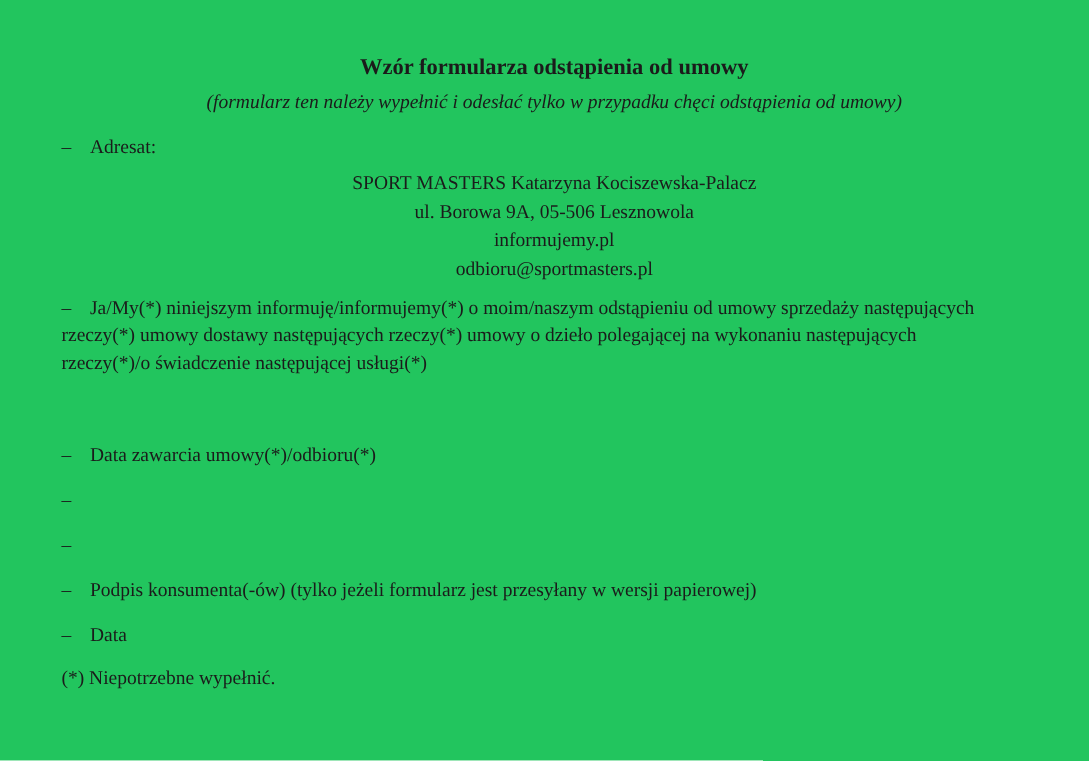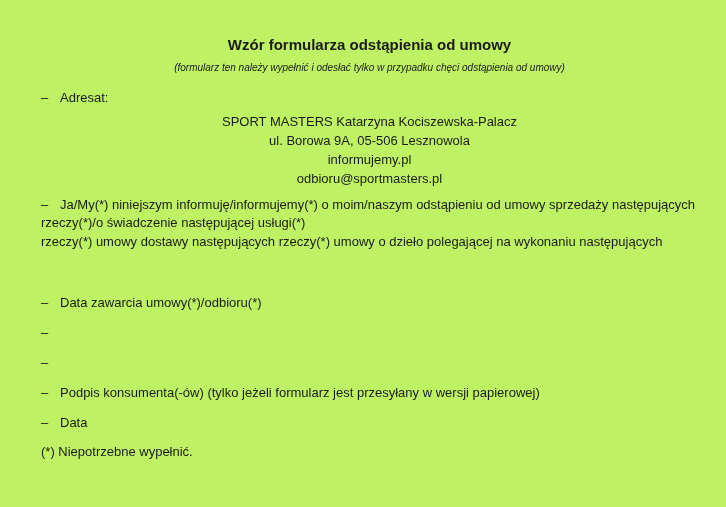--- a/index.html
+++ b/index.html
@@ -1,38 +1,38 @@
 <!DOCTYPE html>
 <html><head>
 <meta charset="utf-8">
 <style>
   html, body { margin: 0; padding: 0; background: #ffffff; }
   .page {
     position: relative;
     width: 726px;
     height: 507px;
     box-sizing: border-box;
-    background: #bef264;
+    background: #22c55e;
     color: #1b1b1b;
-    font-family: Liberation Sans, sans-serif;
+    font-family: Liberation Serif, serif;
     font-size: 13px;
     padding: 35px 28px 0 41px;
     overflow: hidden;
   }
   .doc-title {
     text-align: center;
     font-weight: bold;
     font-size: 15px;
     line-height: 20px;
     white-space: nowrap;
   }
   .doc-subtitle {
     text-align: center;
     font-style: italic;
-    font-size: 10px;
+    font-size: 13px;
     line-height: 19px;
     margin-top: 3px;
     white-space: nowrap;
   }
   .li {
     display: flex;
     line-height: 18.5px;
     white-space: nowrap;
   }
   .dash {
@@ -77,22 +77,22 @@
     <div>ul. Borowa 9A, 05-506 Lesznowola</div>
     <div>informujemy.pl</div>
     <div>odbioru@sportmasters.pl</div>
   </div>
 
   <div class="para">
     <div class="li">
       <span class="dash">–</span>
       <span>Ja/My(*) niniejszym informuję/informujemy(*) o moim/naszym odstąpieniu od umowy sprzedaży następujących</span>
     </div>
+    <div class="cont">rzeczy(*) umowy dostawy następujących rzeczy(*) umowy o dzieło polegającej na wykonaniu następujących</div>
     <div class="cont">rzeczy(*)/o świadczenie następującej usługi(*)</div>
-    <div class="cont">rzeczy(*) umowy dostawy następujących rzeczy(*) umowy o dzieło polegającej na wykonaniu następujących</div>
   </div>
 
   <div class="li item-first">
     <span class="dash">–</span>
     <span>Data zawarcia umowy(*)/odbioru(*)</span>
   </div>
 
   <div class="li item">
     <span class="dash">–</span>
   </div>

